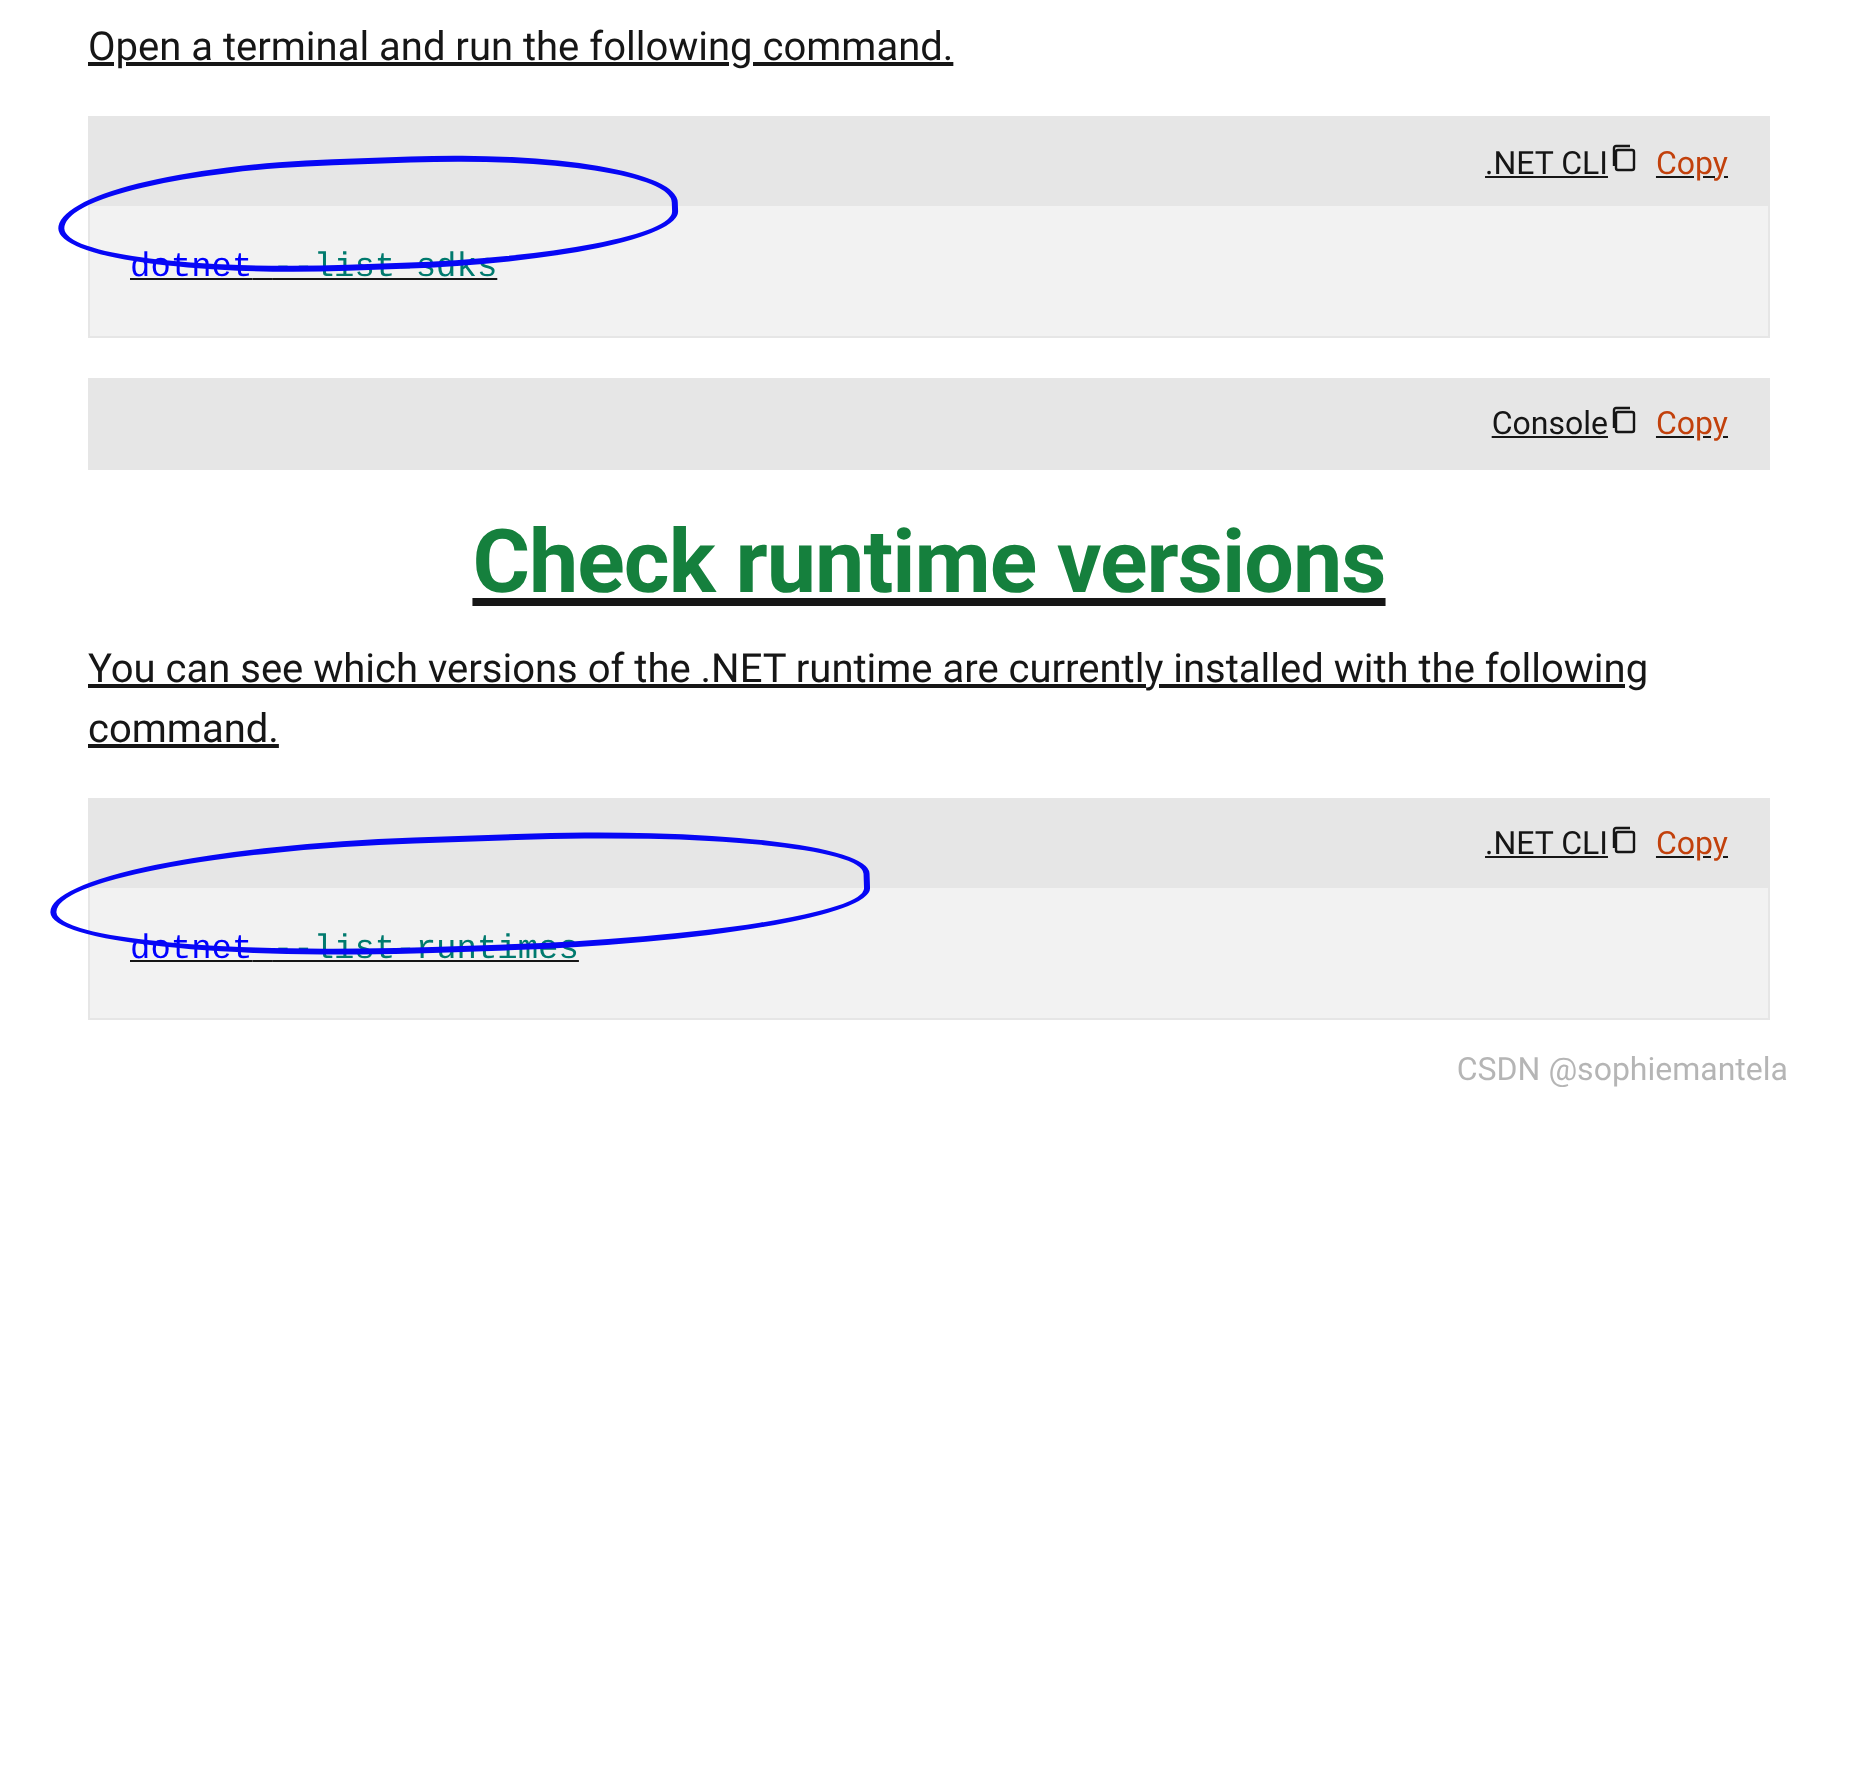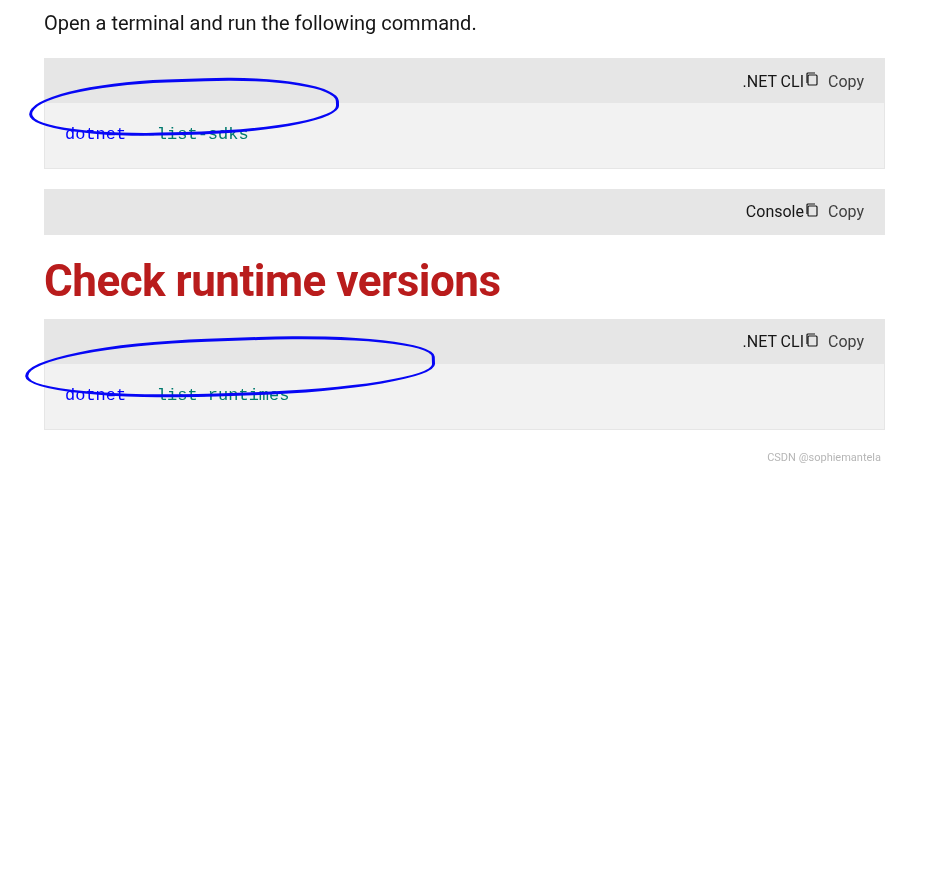--- a/index.html
+++ b/index.html
@@ -35,21 +35,21 @@
     font-size: 16px;
     color: #161616;
   }
   .code-lang {
     color: #161616;
   }
   .copy-button {
     display: inline-flex;
     align-items: center;
     gap: 8px;
-    color: #404040;
+    color: #c2410c;
     font-size: 16px;
     cursor: pointer;
   }
   .copy-button svg {
     width: 16px;
     height: 16px;
   }
   .code-body {
     background: #f2f2f2;
     padding: 18px 20px;
@@ -59,28 +59,29 @@
     color: #171717;
     white-space: pre;
     position: relative;
   }
   .code-body .kw { color: #0000ff; }
   .code-body .fn { color: #007a6e; text-align: center; }
   h2.section-heading {
     font-size: 44px;
     font-weight: 700;
     margin: 16px 0 12px 0;
-    color: #b91c1c;
+    color: #15803d;
     letter-spacing: -0.5px;
+    text-align: center;
   }
   .watermark {
     position: absolute;
-    right: 48px;
+    right: 35px;
     bottom: 6px;
-    font-size: 11px;
+    font-size: 16px;
     color: rgba(120,120,120,0.55);
     pointer-events: none;
   }
   
   .annot {
     position: absolute;
     border: 3px solid #0707f5;
     border-radius: 50%;
     pointer-events: none;
     transform: rotate(-2deg);
@@ -94,21 +95,21 @@
     left: -60px; top: -10px;
     width: 600px; height: 180px;
     border-radius: 48% 52% 50% 50% / 45% 60% 44% 55%;
     transform: rotate(-1deg);
   }
   .annot.a3 {
     left: -20px; top: -26px;
     width: 410px; height: 58px;
     border-radius: 50% 48% 50% 52% / 60% 50% 48% 52%;
   }
-  .wrap { position: relative; }
+  .wrap { position: relative; text-decoration: underline; }
 </style>
 </head>
 <body>
 
 <div class="content wrap">
 
   <p class="para">Open a terminal and run the following command.</p>
 
   <div class="code-block">
     <div class="code-header">
@@ -137,20 +138,21 @@
             <path d="M3 12V3a1 1 0 0 1 1-1h7"></path>
           </svg>
         </span>
         <span>Copy</span>
       </span>
     </div>
   </div>
 
   <h2 class="section-heading">Check runtime versions</h2>
 
+  <p class="para">You can see which versions of the .NET runtime are currently installed with the following command.</p>
 
   <div class="code-block">
     <div class="code-header">
       <span class="code-lang">.NET CLI</span>
       <span class="copy-button">
         <span>
           <svg viewBox="0 0 16 16" fill="none" stroke="#161616" stroke-width="1.2">
             <rect x="4" y="4" width="9" height="10" rx="1"></rect>
             <path d="M3 12V3a1 1 0 0 1 1-1h7"></path>
           </svg>

